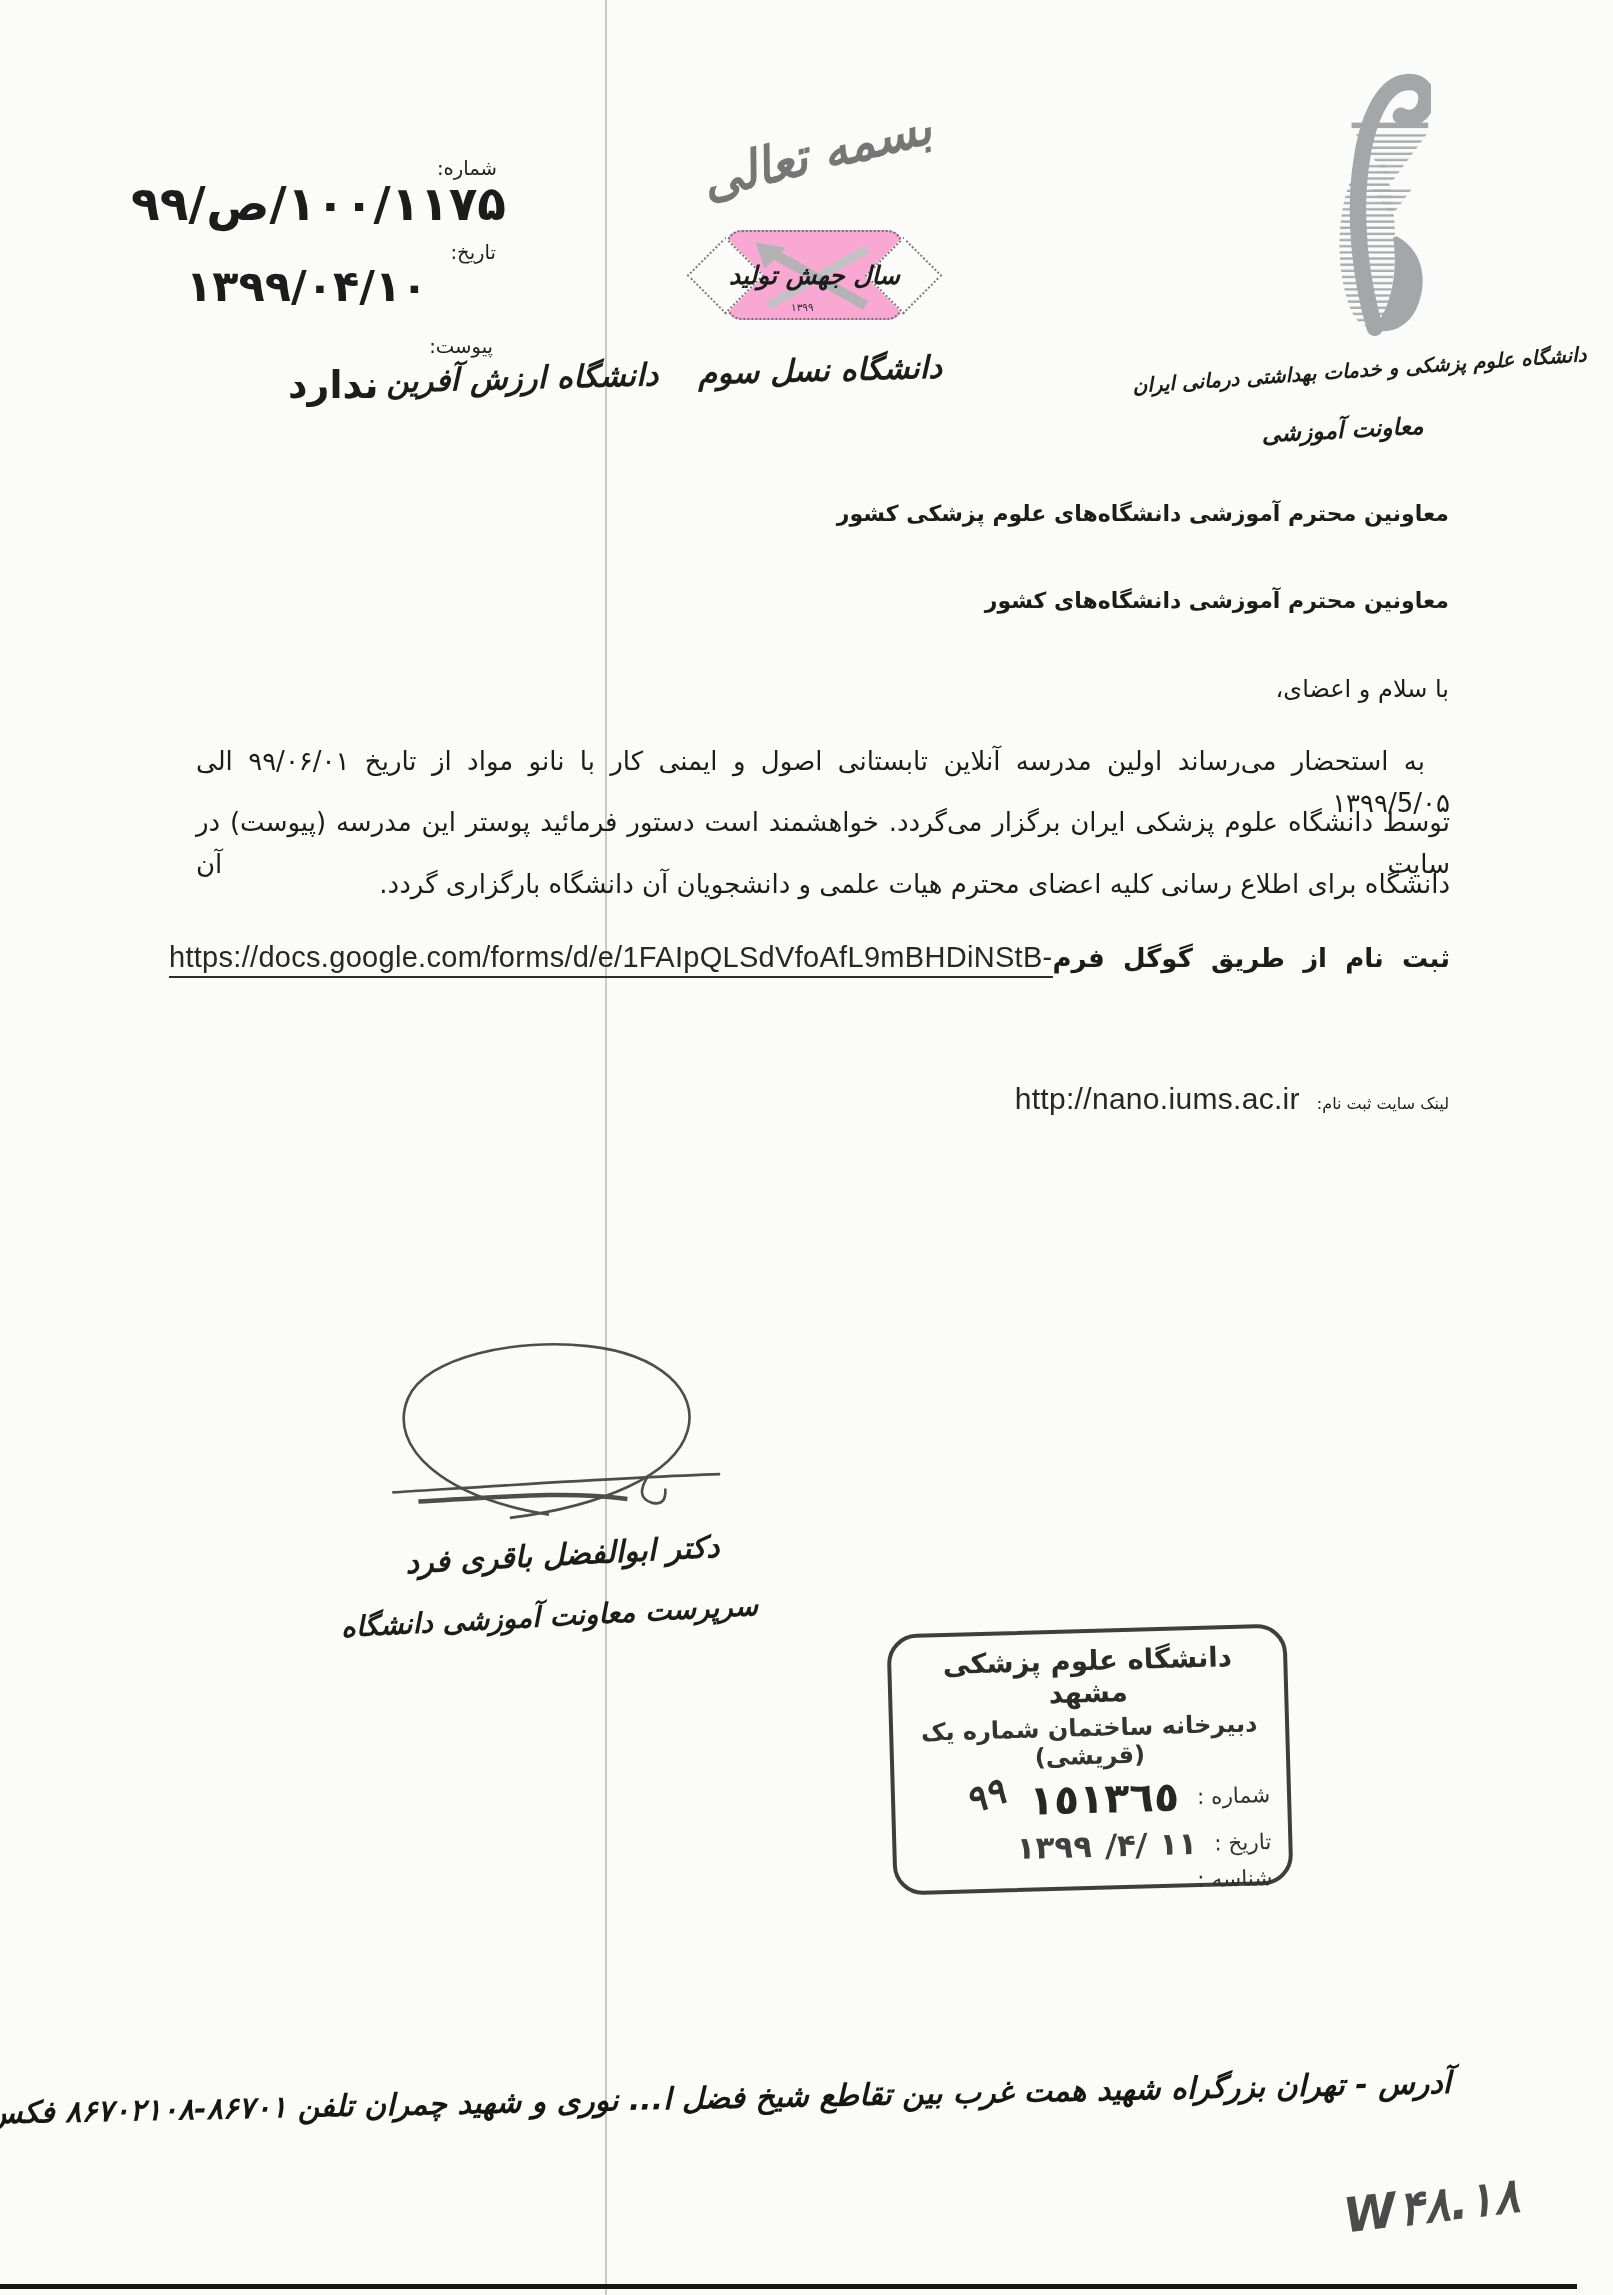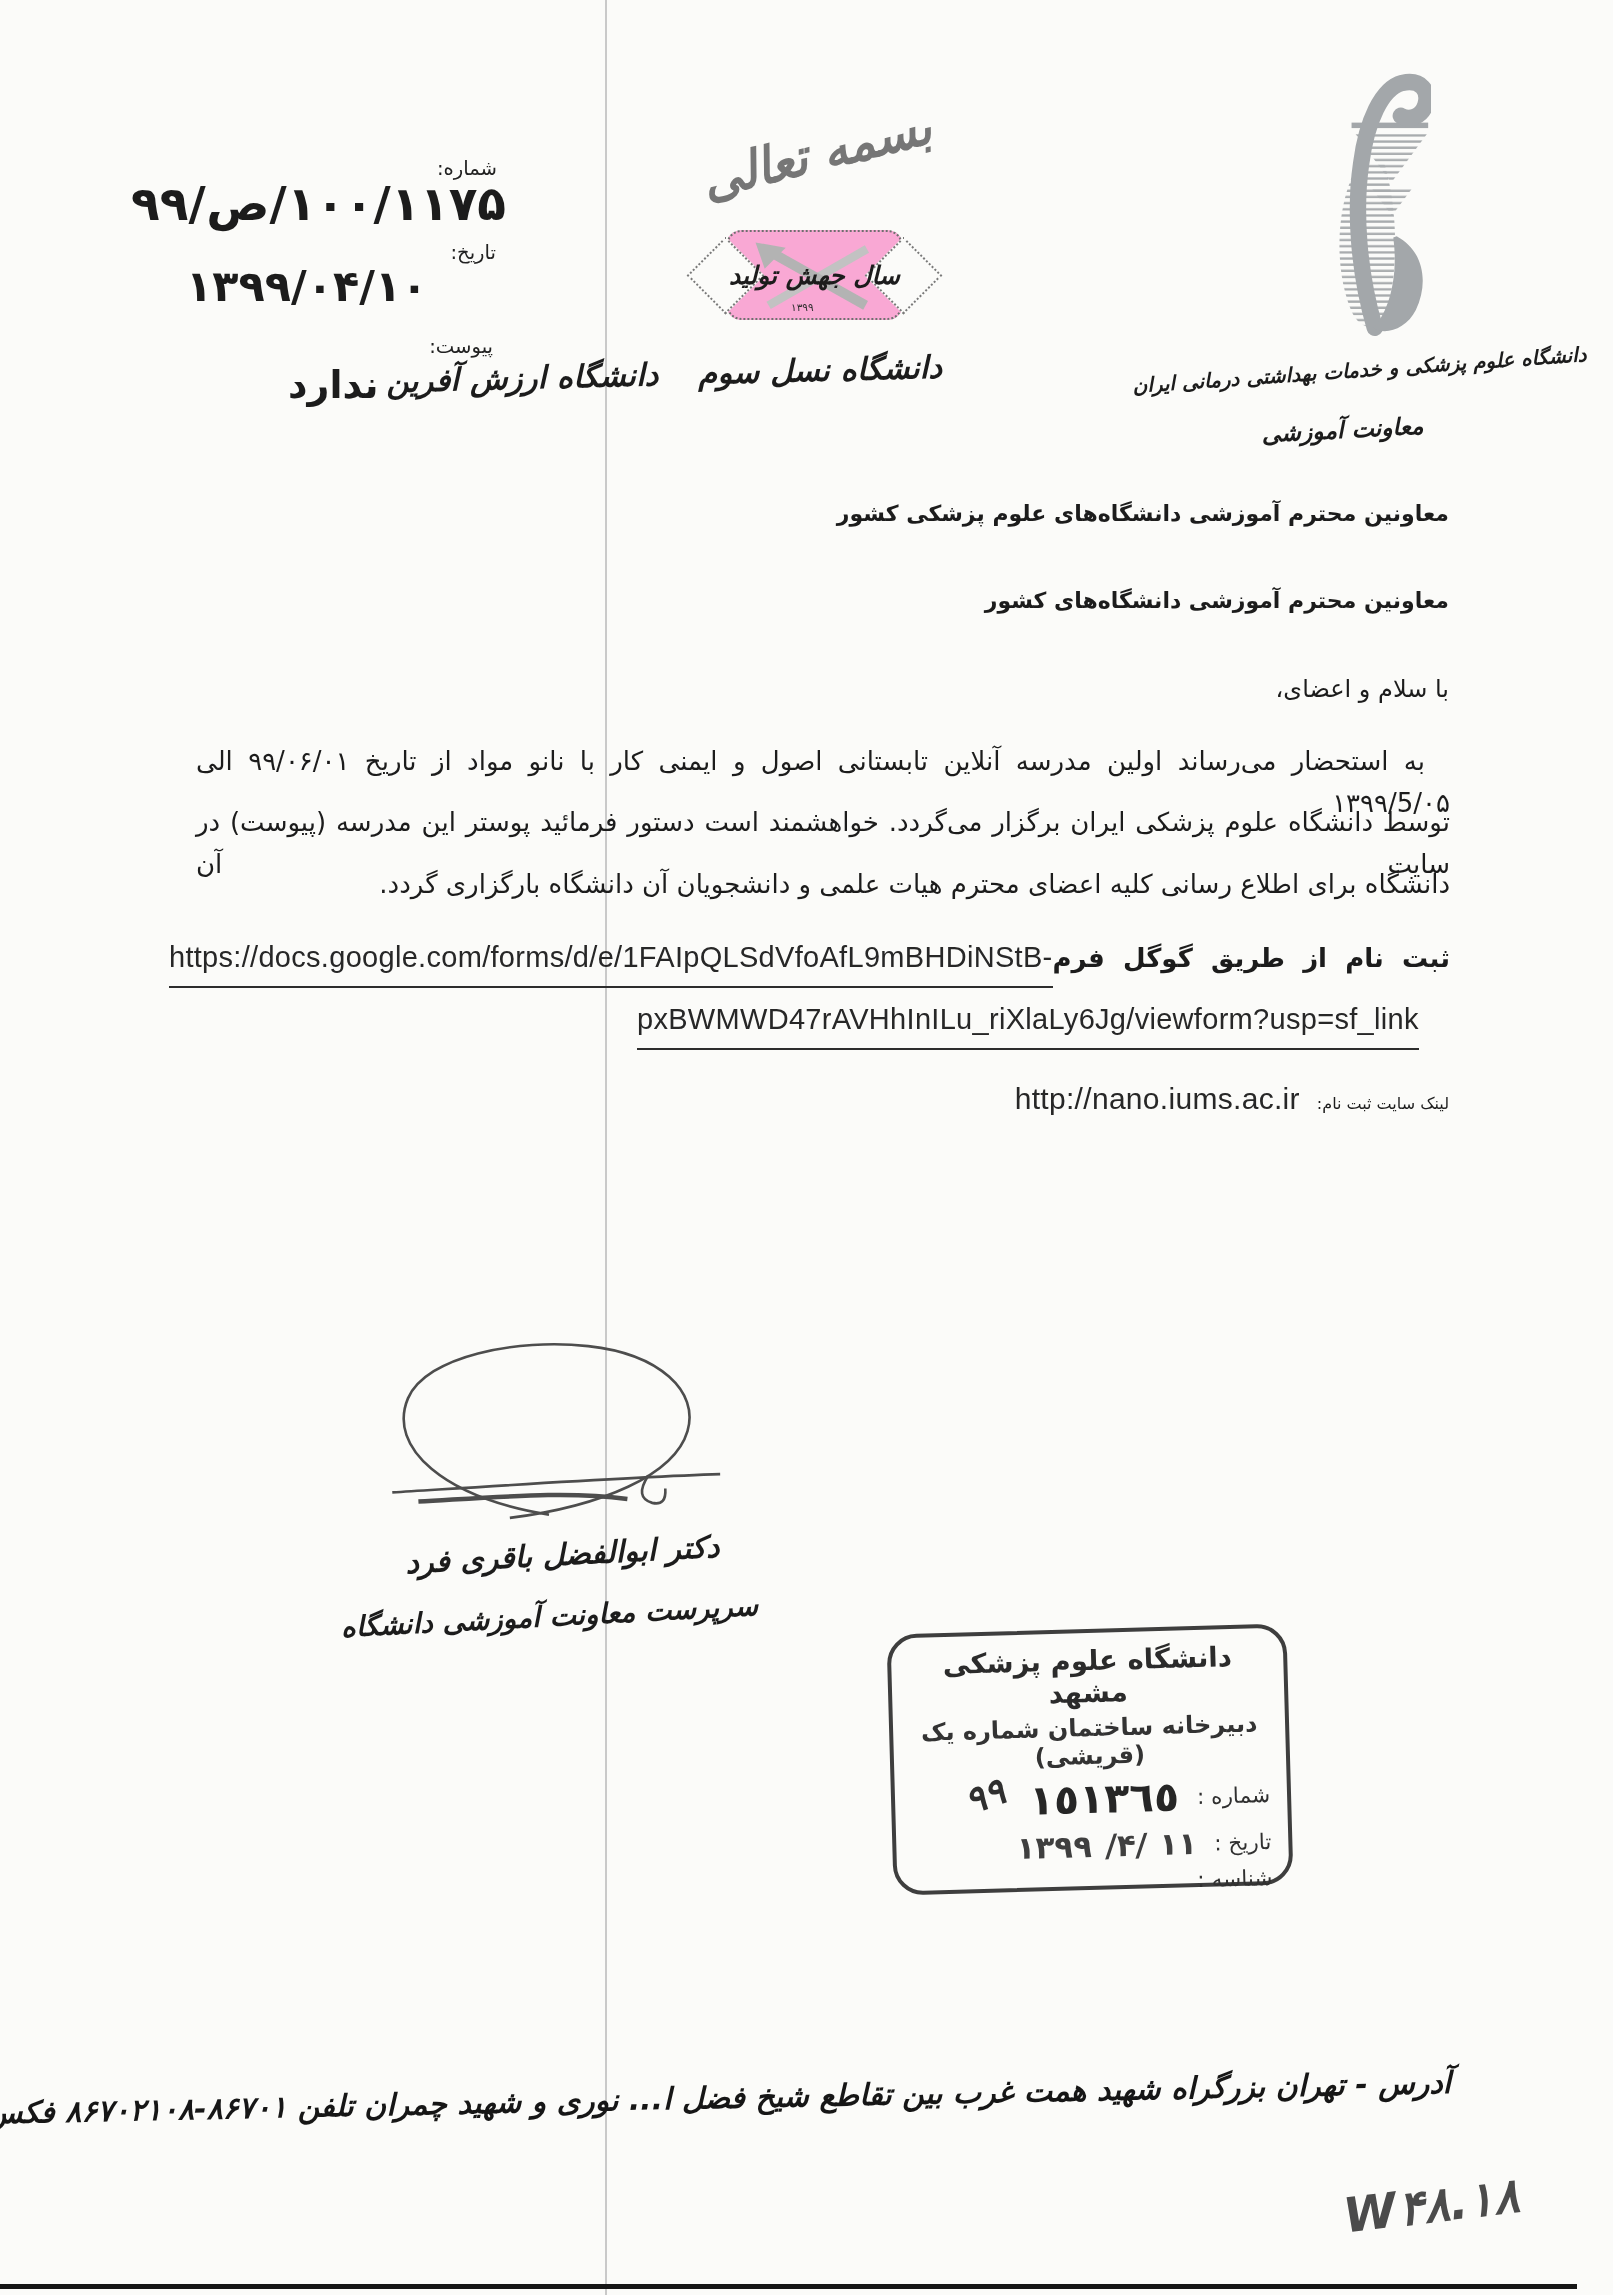--- a/index.html
+++ b/index.html
@@ -57,21 +57,21 @@
   .body-line{font-size:26px;line-height:42px;}
   .just{text-align:justify;text-align-last:justify;}
 
   
   .reg-row{display:flex;direction:rtl;justify-content:space-between;align-items:baseline;}
   .reg-label{font-size:26px;font-weight:600;word-spacing:9.2px;white-space:nowrap;}
   .url{
     direction:ltr;unicode-bidi:isolate;font-family:"Liberation Sans","DejaVu Sans",sans-serif;
     font-size:29px;color:#272727;letter-spacing:0.3px;white-space:nowrap;
   }
-  .underlined{border-bottom:2.6px solid #2d2d2d;padding-bottom:12px;}
+  .underlined{border-bottom:2.6px solid #2d2d2d;padding-bottom:2px;}
   .site-row{display:flex;direction:rtl;justify-content:flex-start;gap:17px;align-items:baseline;}
   .site-label{font-size:16px;white-space:nowrap;}
   .site-url{font-size:30px;}
 
   
   .sig-name{font-size:30px;font-weight:bold;font-style:italic;transform:rotate(-3deg);}
   .sig-title{font-size:28px;font-weight:bold;font-style:italic;transform:rotate(-3deg);}
 
   
   .stamp{
@@ -173,21 +173,20 @@
   <div class="abs fa right salutation" style="left:163px;top:675px;width:1286px;">با سلام و اعضای،</div>
 
   <div class="abs fa body-line just" style="left:196px;top:740px;width:1254px;text-indent:25px;">به استحضار می‌رساند اولین مدرسه آنلاین تابستانی اصول و ایمنی کار با نانو مواد از تاریخ ۹۹/۰۶/۰۱ الی ۱۳۹۹/5/۰۵</div>
   <div class="abs fa body-line just" style="left:196px;top:801px;width:1254px;">توسط دانشگاه علوم پزشکی ایران برگزار می‌گردد. خواهشمند است دستور فرمائید پوستر این مدرسه (پیوست) در سایت آن</div>
   <div class="abs fa body-line right" style="left:196px;top:863px;width:1254px;">دانشگاه برای اطلاع رسانی کلیه اعضای محترم هیات علمی و دانشجویان آن دانشگاه بارگزاری گردد.</div>
 
   <div class="abs reg-row" style="left:196px;top:941px;width:1254px;">
     <span class="fa reg-label">ثبت نام از طریق گوگل فرم</span>
     <span class="url underlined">https://docs.google.com/forms/d/e/1FAIpQLSdVfoAfL9mBHDiNStB-</span>
   </div>
-  <div class="abs url underlined" style="left:637px;top:1003px;">pxBWMWD47rAVHhInILu_riXlaLy6Jg/viewform?usp=sf_link</div>
   <div class="abs site-row" style="left:163px;top:1082px;width:1286px;">
     <span class="fa site-label">لینک سایت ثبت نام:</span>
     <span class="url site-url">http://nano.iums.ac.ir</span>
   </div>
 
   <div class="abs" style="left:353px;top:1320px;width:379px;height:209px;">
     <svg viewBox="0 0 580 320" width="379" height="209">
       <path d="M300,298 C140,272 52,196 84,120 C112,55 250,28 360,40 C470,52 530,110 512,170 C492,238 380,285 240,303" fill="none" stroke="#4d4d4d" stroke-width="4"></path>
       <path d="M60,264 C220,254 430,240 562,236" fill="none" stroke="#4d4d4d" stroke-width="4"></path>
       <path d="M100,278 C240,270 330,262 420,274" fill="none" stroke="#4d4d4d" stroke-width="7"></path>

